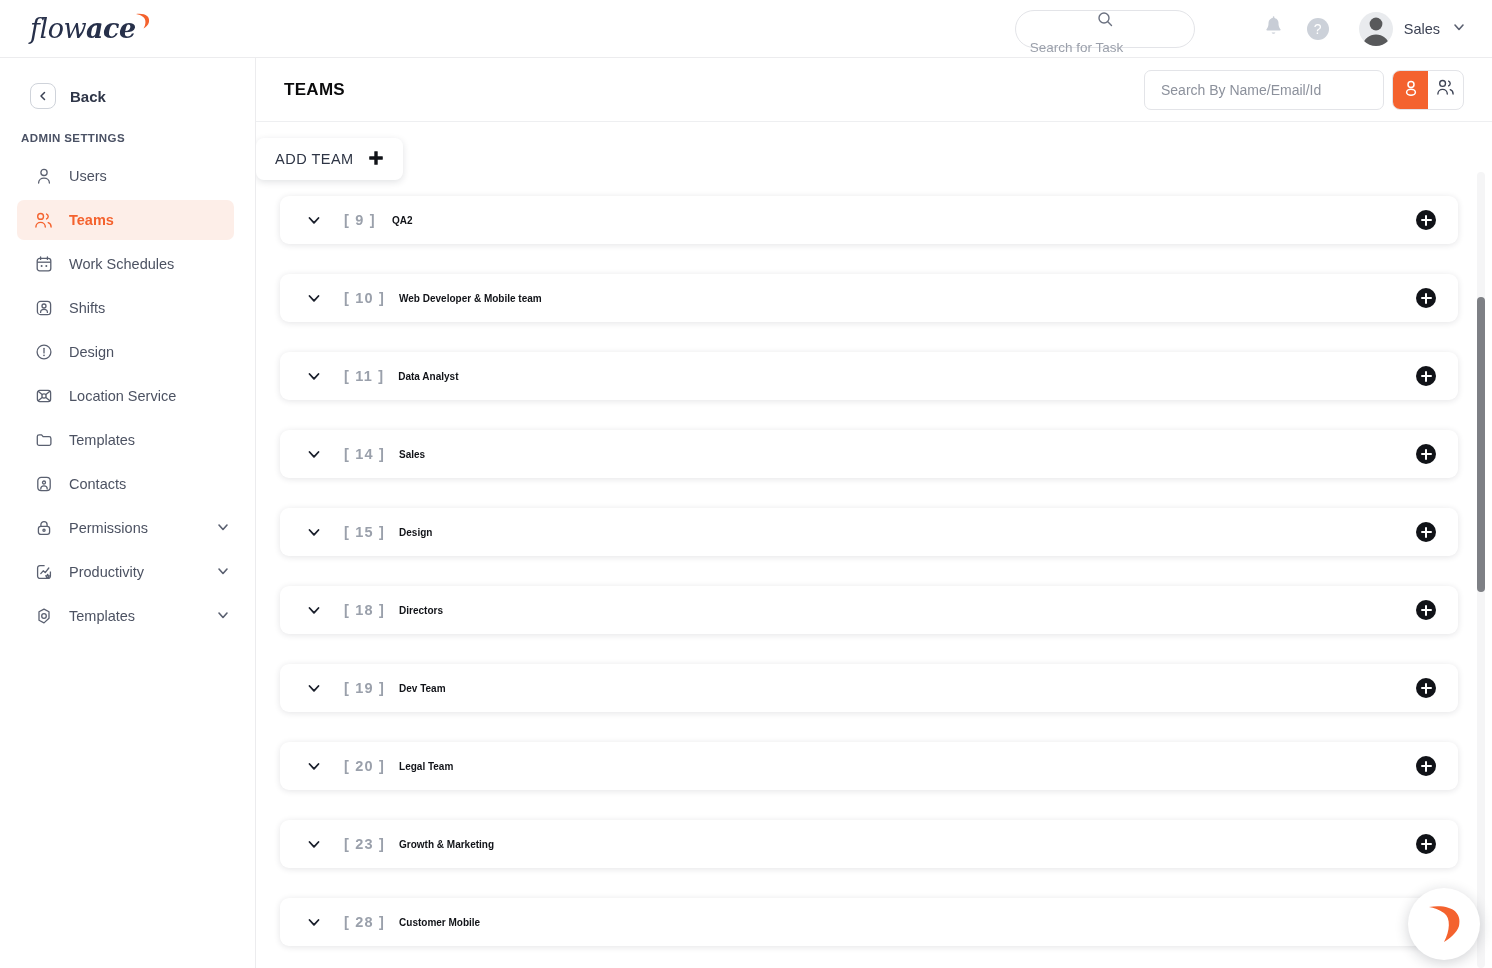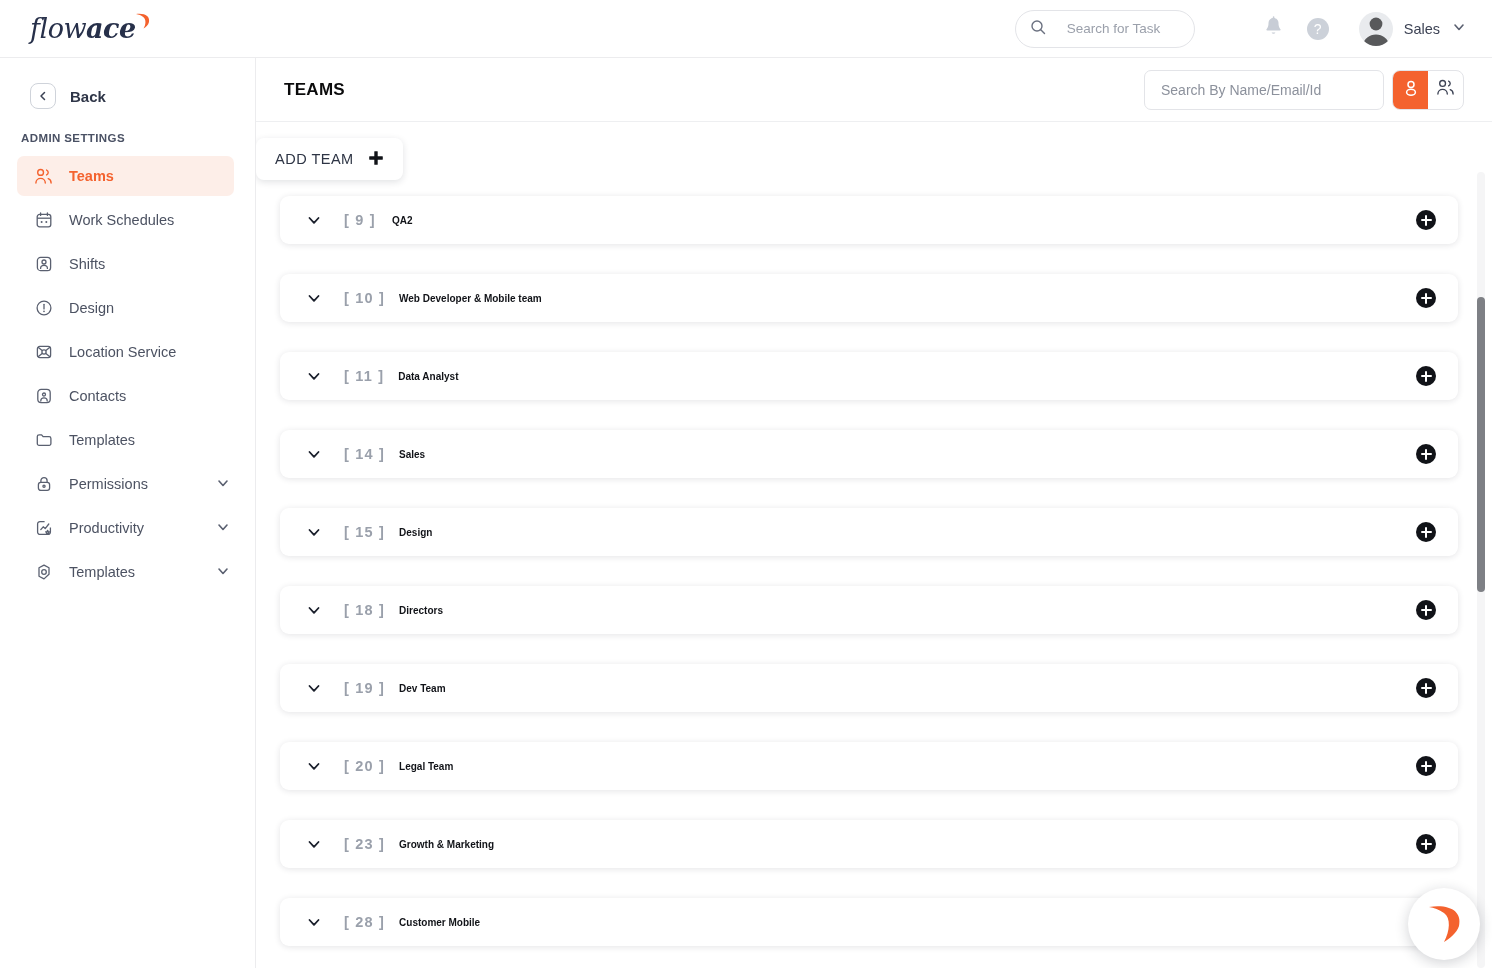--- a/index.html
+++ b/index.html
@@ -24,22 +24,23 @@
   .logo-text { font-family: "DejaVu Serif", serif; font-size: 27px; color: #27304a; letter-spacing: -0.5px; }
   .logo-text .flow { font-style: italic; font-weight: 400; }
   .logo-text .ace { font-style: italic; font-weight: 700; }
   .logo-swoosh { margin-left: -3px; margin-top: -12px; }
 
   .topbar-right {
     margin-left: auto; display: flex; align-items: center; gap: 0; padding-right: 26px;
   }
   .task-search {
     width: 180px; height: 38px; border: 1px solid #e3e4e8; border-radius: 19px;
-    display: flex; align-items: center; padding: 0 14px; gap: 21px; background: #fff;
+    display: flex; align-items: center; padding: 0 14px; gap: 9px; background: #fff;
     margin-right: 62px;
+    flex-direction: column;
   }
   .task-search input {
     border: none; outline: none; font-size: 13.5px; color: #5f6472;
     font-family: "Liberation Sans", sans-serif; width: 100%; background: transparent;
   }
   .task-search input::placeholder { color: #9ba0ab; }
   .icon-btn { width: 34px; height: 34px; display: flex; align-items: center; justify-content: center; cursor: pointer; }
   .bell { margin-right: 10px; }
   .help-circle {
     width: 22px; height: 22px; border-radius: 50%; background: #ccd1d9;
@@ -225,20 +226,29 @@
         <span class="back-box">
           <svg width="12" height="12" viewBox="0 0 12 12" fill="none" stroke="#3c4254" stroke-width="1.5" stroke-linecap="round" stroke-linejoin="round">
               <polyline points="7.5,2.5 4,6 7.5,9.5"></polyline>
             </svg>
         </span>
         <span class="back-label">Back</span>
       </div>
 
       <div class="section-title">ADMIN SETTINGS</div>
 
+      <div class="nav-item">
+        <span class="nav-ico">
+          <svg width="18" height="18" viewBox="0 0 18 18" fill="none" stroke="#5a6070" stroke-width="1.3">
+              <circle cx="9" cy="5.4" r="3.1"></circle>
+              <path d="M3.6 16c0-3 2.4-4.9 5.4-4.9s5.4 1.9 5.4 4.9" stroke-linecap="round"></path>
+            </svg>
+        </span>
+        <span>Users</span>
+      </div>
 
       <div class="nav-item active">
         <span class="nav-ico">
           <svg width="19" height="19" viewBox="0 0 19 19" fill="none" stroke="#f4622e" stroke-width="1.4">
               <circle cx="6.6" cy="5.4" r="2.9"></circle>
               <path d="M1.9 16c0-2.8 2.1-4.6 4.7-4.6s4.7 1.8 4.7 4.6" stroke-linecap="round"></path>
               <path d="M12.6 3.1a2.6 2.6 0 0 1 0 4.8" stroke-linecap="round"></path>
               <path d="M14.2 11.6c1.7.6 2.9 2.1 2.9 4.4" stroke-linecap="round"></path>
             </svg>
         </span>
@@ -288,36 +298,36 @@
               <line x1="2.8" y1="3.9" x2="15.2" y2="14.1"></line>
               <line x1="15.2" y1="3.9" x2="2.8" y2="14.1"></line>
               <circle cx="9" cy="9" r="2.1" fill="#ffffff"></circle>
             </svg>
         </span>
         <span>Location Service</span>
       </div>
 
       <div class="nav-item">
         <span class="nav-ico">
+          <svg width="18" height="18" viewBox="0 0 18 18" fill="none" stroke="#5a6070" stroke-width="1.3" stroke-linejoin="round">
+              <path d="M2.3 5.6a1.8 1.8 0 0 1 1.8-1.8h2.5l1.5 1.9h6a1.8 1.8 0 0 1 1.8 1.8v5.1a1.8 1.8 0 0 1-1.8 1.8H4.1a1.8 1.8 0 0 1-1.8-1.8z"></path>
+            </svg>
+        </span>
+        <span>Templates</span>
+      </div>
+
+      <div class="nav-item">
+        <span class="nav-ico">
           <svg width="18" height="18" viewBox="0 0 18 18" fill="none" stroke="#5a6070" stroke-width="1.3">
               <rect x="2.8" y="2.4" width="12.4" height="13.2" rx="3.4"></rect>
               <circle cx="9" cy="7.5" r="1.5"></circle>
               <path d="M5.8 14c0-1.9 1.4-3.1 3.2-3.1s3.2 1.2 3.2 3.1" stroke-linecap="round"></path>
             </svg>
         </span>
         <span>Contacts</span>
-      </div>
-
-      <div class="nav-item">
-        <span class="nav-ico">
-          <svg width="18" height="18" viewBox="0 0 18 18" fill="none" stroke="#5a6070" stroke-width="1.3" stroke-linejoin="round">
-              <path d="M2.3 5.6a1.8 1.8 0 0 1 1.8-1.8h2.5l1.5 1.9h6a1.8 1.8 0 0 1 1.8 1.8v5.1a1.8 1.8 0 0 1-1.8 1.8H4.1a1.8 1.8 0 0 1-1.8-1.8z"></path>
-            </svg>
-        </span>
-        <span>Templates</span>
       </div>
 
       <div class="nav-item">
         <span class="nav-ico">
           <svg width="18" height="18" viewBox="0 0 18 18" fill="none" stroke="#5a6070" stroke-width="1.3">
               <rect x="3.4" y="7.4" width="11.2" height="8" rx="2.4"></rect>
               <path d="M5.9 7.4V5.7a3.1 3.1 0 0 1 6.2 0v1.7"></path>
               <circle cx="9" cy="11.2" r="1.1"></circle>
             </svg>
         </span>

